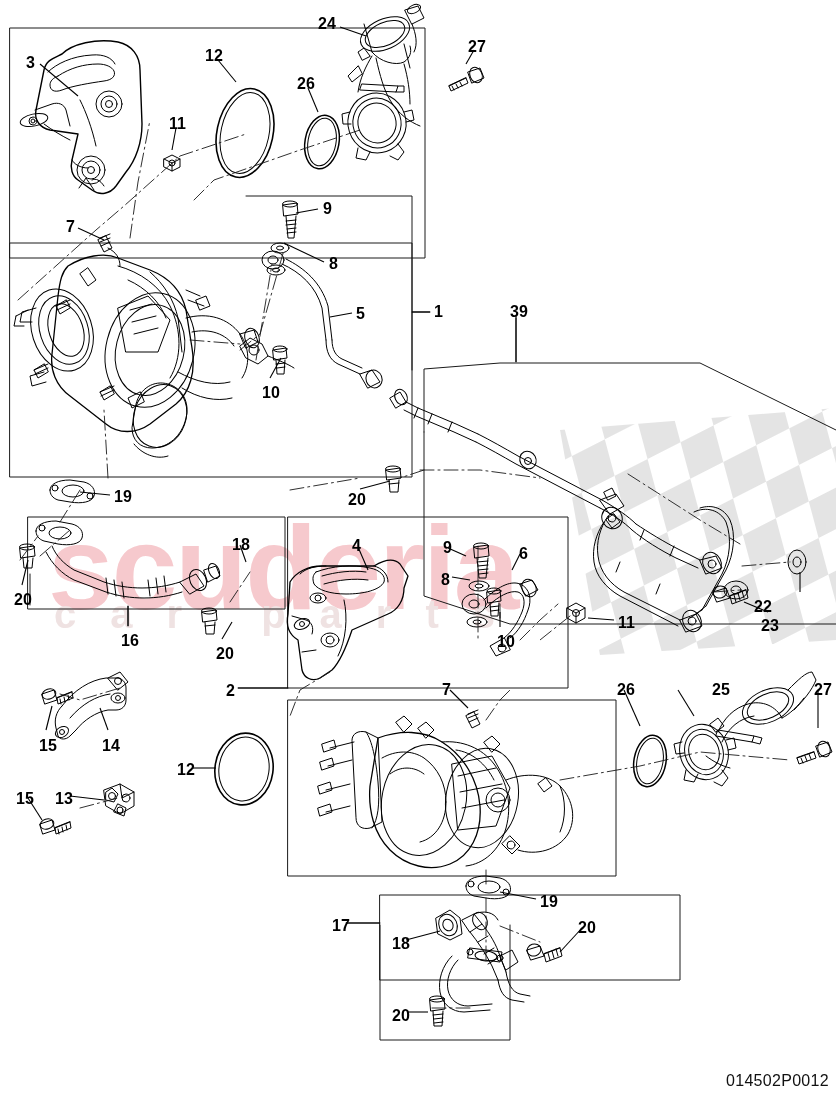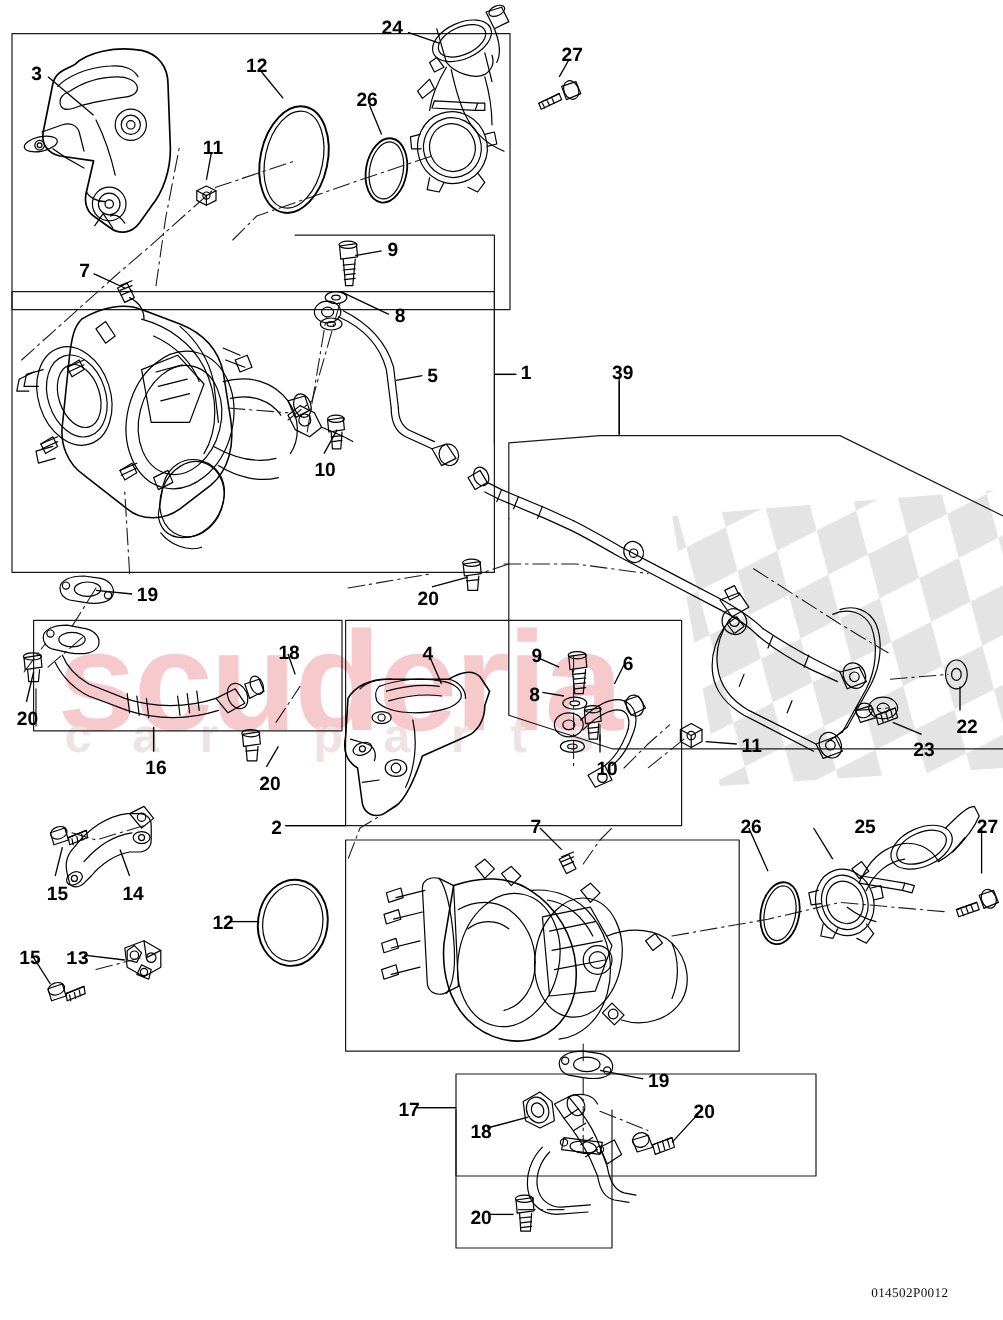--- a/index.html
+++ b/index.html
@@ -1,20 +1,20 @@
 <!DOCTYPE html>
 <html><head>
 <meta charset="utf-8">
 <style>
   html,body{margin:0;padding:0;background:#ffffff;}
   body{font-family:"Liberation Sans",sans-serif;}
   #page{position:relative;width:836px;height:1100px;background:#fff;overflow:hidden;}
   #svgroot{position:absolute;left:0;top:0;width:836px;height:1100px;}
   .lbl{position:absolute;font-family:"Liberation Sans",sans-serif;font-size:16px;font-weight:bold;color:#000;line-height:1;white-space:nowrap;}
-  .code{position:absolute;font-family:Liberation Serif, serif;font-size:11px;color:#111;letter-spacing:.3px;}
+  .code{position:absolute;font-family:Liberation Sans, sans-serif;font-size:16px;color:#111;letter-spacing:.3px;}
   .wm-text{position:absolute;font-family:"Liberation Sans",sans-serif;font-weight:bold;color:#f6c9cd;user-select:none;}
   .wm-scuderia{font-size:118px;letter-spacing:-2px;margin-top:13px;}
   .wm-carparts{font-size:40px;letter-spacing:34px;color:#efe2e2;}
 </style>
 </head>
 <body>
 
 <div id="page">
 
   <div>
@@ -626,35 +626,35 @@
       <div class="lbl" style="left: 262px; top: 385px;">10</div>
       <div class="lbl" style="left: 114px; top: 489px;">19</div>
       <div class="lbl" style="left: 348px; top: 492px;">20</div>
       <div class="lbl" style="left: 14px; top: 592px;">20</div>
       <div class="lbl" style="left: 232px; top: 537px;">18</div>
       <div class="lbl" style="left: 352px; top: 538px;">4</div>
       <div class="lbl" style="left: 443px; top: 540px;">9</div>
       <div class="lbl" style="left: 519px; top: 546px;">6</div>
       <div class="lbl" style="left: 441px; top: 572px;">8</div>
       <div class="lbl" style="left: 618px; top: 615px;">11</div>
-      <div class="lbl" style="left: 797px; top: 599px; text-align: right;">22</div>
+      <div class="lbl" style="left: 754px; top: 599px; text-align: right;">22</div>
       <div class="lbl" style="left: 761px; top: 618px;">23</div>
       <div class="lbl" style="left: 497px; top: 634px;">10</div>
       <div class="lbl" style="left: 121px; top: 633px;">16</div>
       <div class="lbl" style="left: 216px; top: 646px;">20</div>
       <div class="lbl" style="left: 39px; top: 738px;">15</div>
       <div class="lbl" style="left: 102px; top: 738px;">14</div>
       <div class="lbl" style="left: 226px; top: 683px;">2</div>
       <div class="lbl" style="left: 442px; top: 682px;">7</div>
       <div class="lbl" style="left: 617px; top: 682px;">26</div>
       <div class="lbl" style="left: 672px; top: 682px; margin-left: 40px;">25</div>
       <div class="lbl" style="left: 814px; top: 682px;">27</div>
       <div class="lbl" style="left: 177px; top: 762px;">12</div>
       <div class="lbl" style="left: 16px; top: 791px;">15</div>
-      <div class="lbl" style="left: 55px; top: 791px; font-family: Liberation Mono, monospace;">13</div>
+      <div class="lbl" style="left: 55px; top: 791px;">13</div>
       <div class="lbl" style="left: 540px; top: 894px;">19</div>
       <div class="lbl" style="left: 332px; top: 918px;">17</div>
       <div class="lbl" style="left: 392px; top: 936px;">18</div>
       <div class="lbl" style="left: 578px; top: 920px;">20</div>
       <div class="lbl" style="left: 392px; top: 1008px;">20</div>
     </div>
 
   <div class="code" style="left:726px;top:1072px;">014502P0012</div>
 
 </div>

